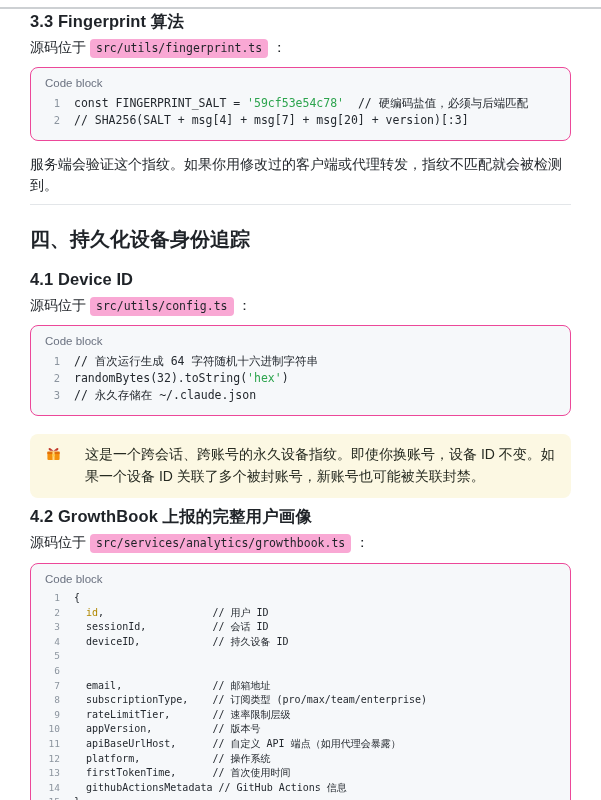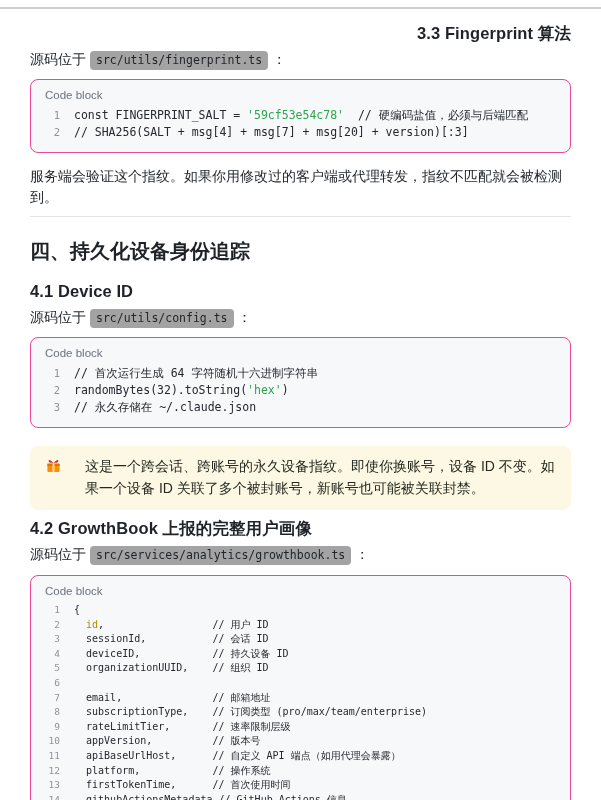--- a/index.html
+++ b/index.html
@@ -15,32 +15,32 @@
     height: 9px;
     border-bottom: 2px solid #cdd0d3;
   }
   .content { padding: 0 30px; width: 601px; }
 
   h2, h3, p { margin: 0; }
   h3.doc-h3 { font-size: 16.5px; font-weight: 700; line-height: 20px; letter-spacing: .1px; }
   h2.doc-h2 { font-size: 20px; font-weight: 700; line-height: 24px; }
   p.doc-p  { font-size: 14px; line-height: 21px; }
 
-  .mt2  { margin-top: 14px; text-align: right; }
+  .mt2  { margin-top: 2px; }
   .mt6  { margin-top: 6px; }
   .mt8  { margin-top: 8px; }
   .mt9  { margin-top: 9px; }
   .mt10 { margin-top: 18px; }
   .mt13 { margin-top: 13px; }
   .mt22 { margin-top: 22px; }
 
   code.inline {
     font-family: "DejaVu Sans Mono", "Liberation Mono", monospace;
     font-size: 11.5px;
-    background: #a3a3a3;
+    background: #f9a8d4;
     color: #1f2328;
     padding: 2px 6px 3px;
     border-radius: 4px;
     margin: 0 4px;
   }
 
   hr.divider {
     border: none;
     border-top: 1px solid #e3e6e9;
     margin: 8px 0 0 0;
@@ -176,21 +176,20 @@
         <div class="cb-row">
           <span class="ln">3</span>
           <span class="code"><span>  sessionId,           // 会话 ID</span></span>
         </div>
         <div class="cb-row">
           <span class="ln">4</span>
           <span class="code"><span>  deviceID,            // 持久设备 ID</span></span>
         </div>
         <div class="cb-row">
           <span class="ln">5</span>
-          <span class="code"><span>  organizationUUID,    // 组织 ID</span></span>
         </div>
         <div class="cb-row">
           <span class="ln">6</span>
         </div>
         <div class="cb-row">
           <span class="ln">7</span>
           <span class="code"><span>  email,               // 邮箱地址</span></span>
         </div>
         <div class="cb-row">
           <span class="ln">8</span>

